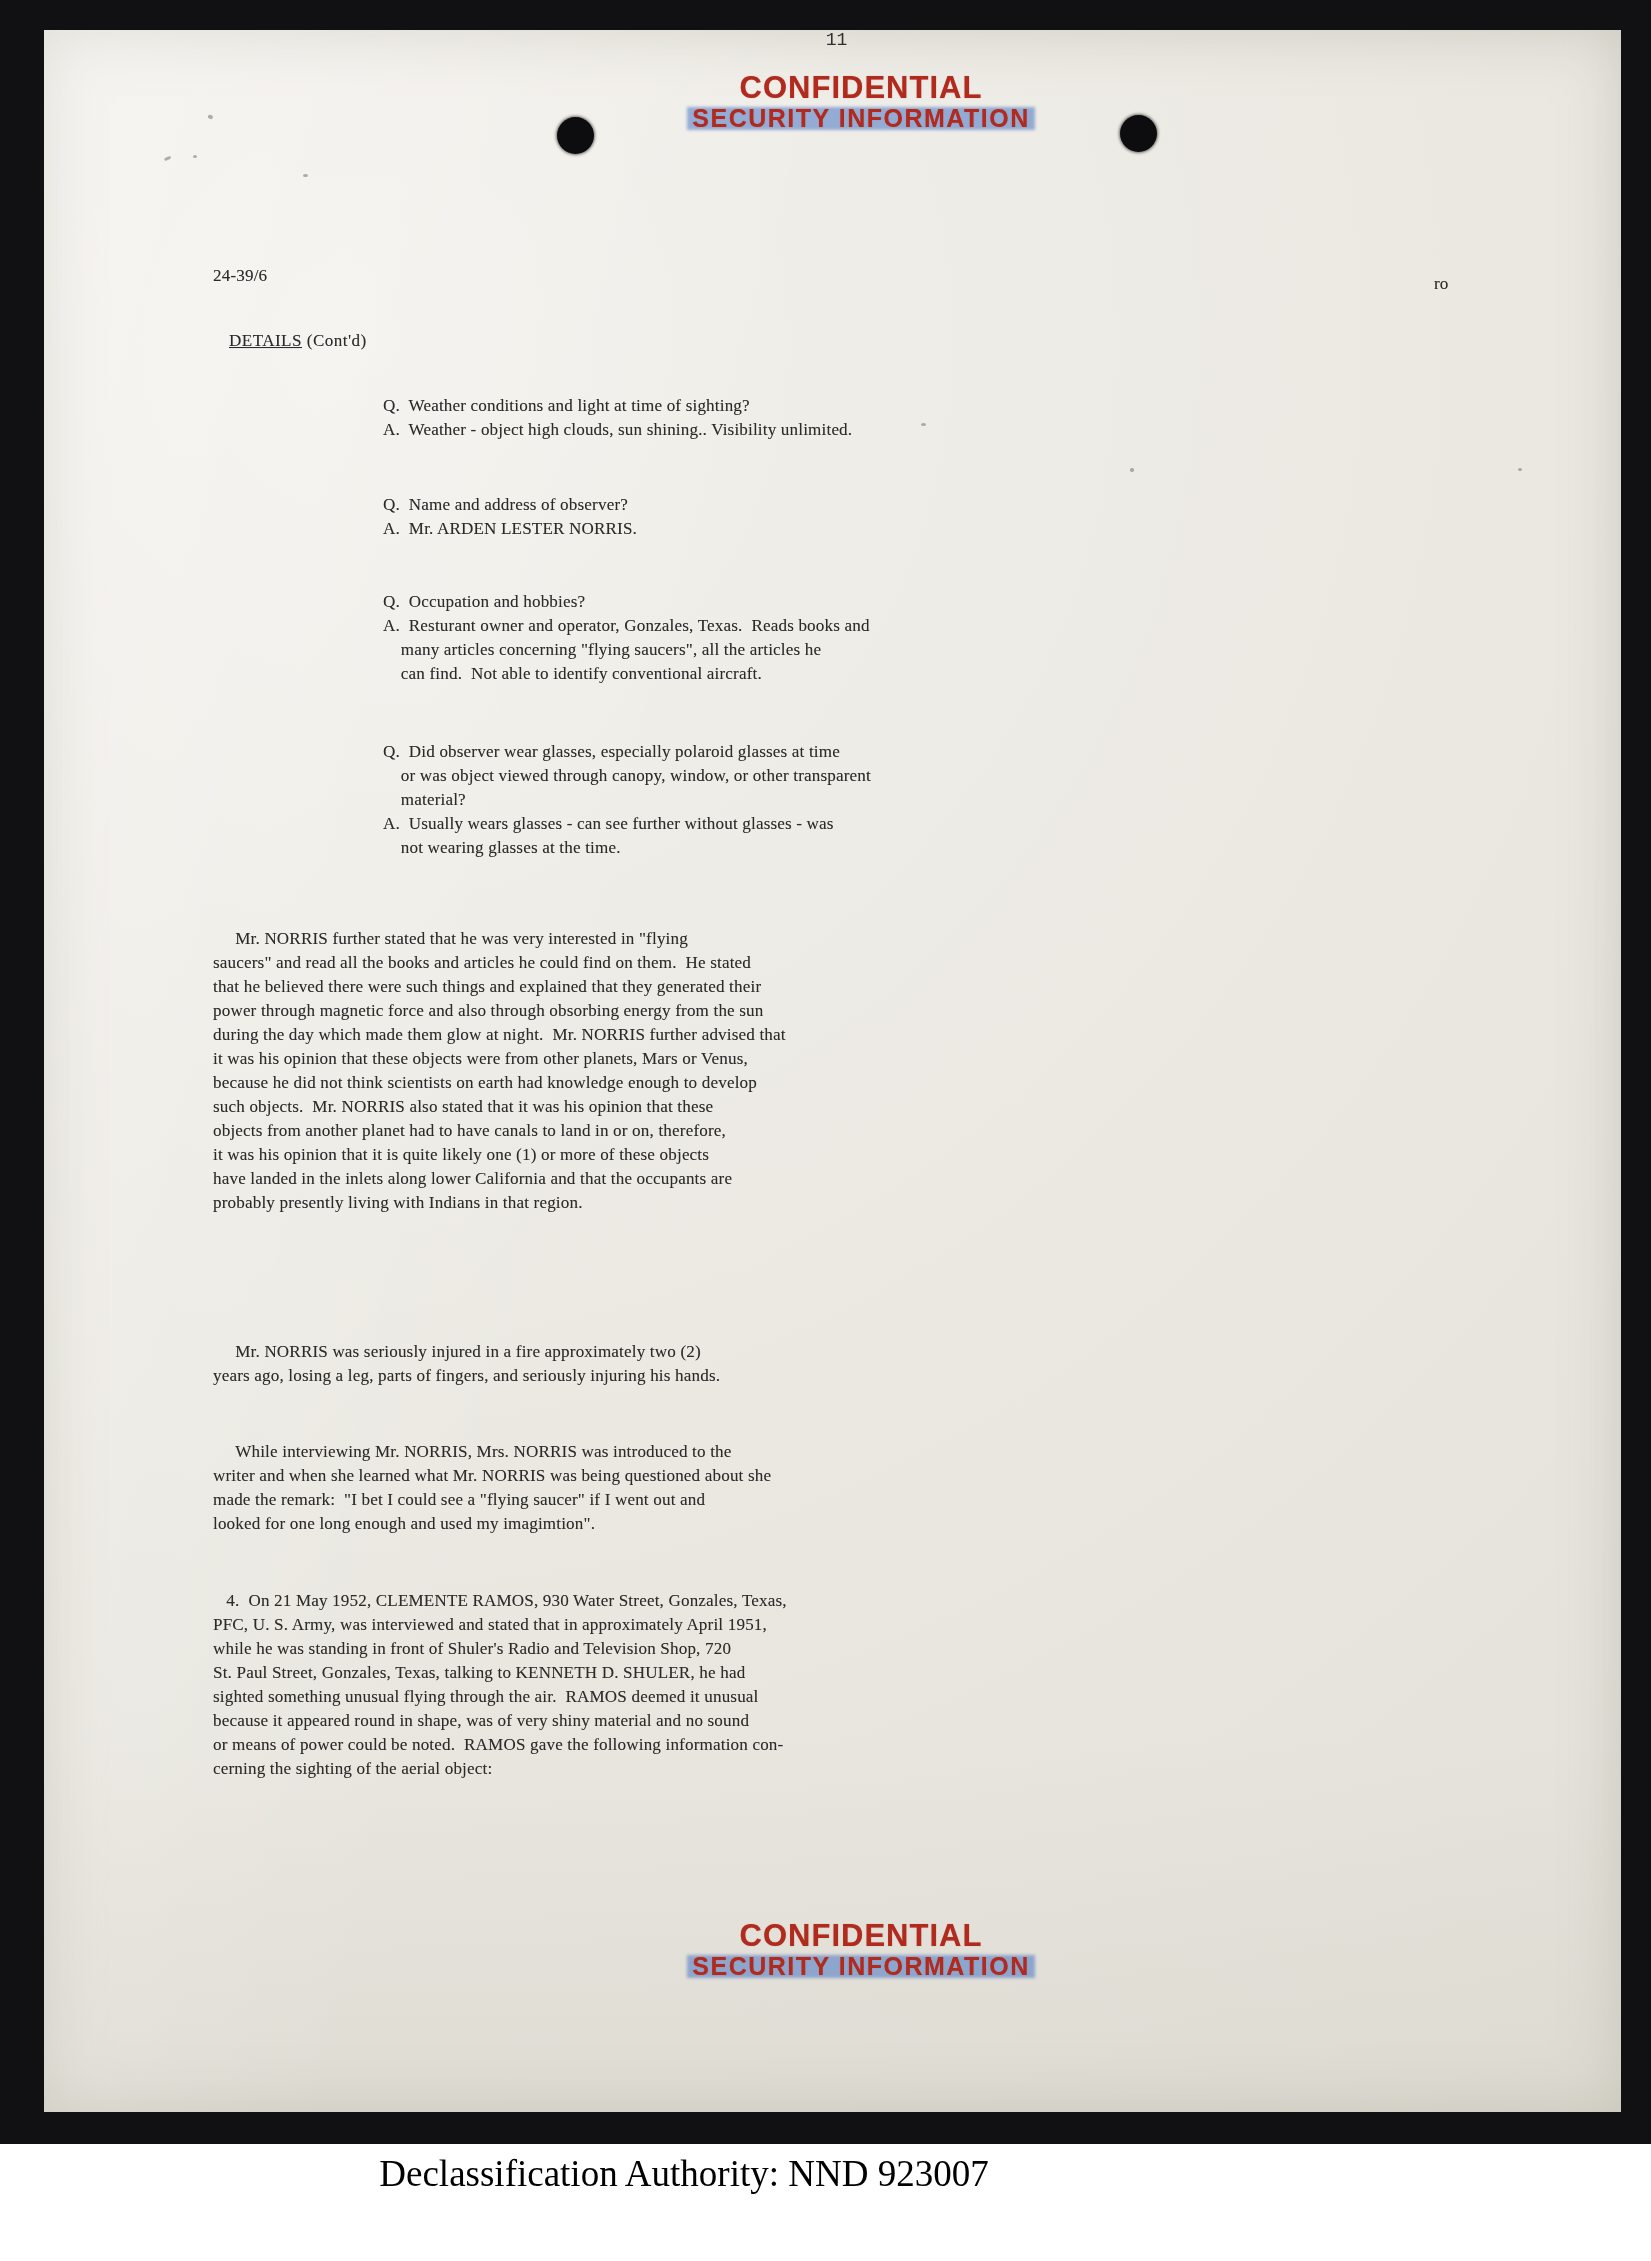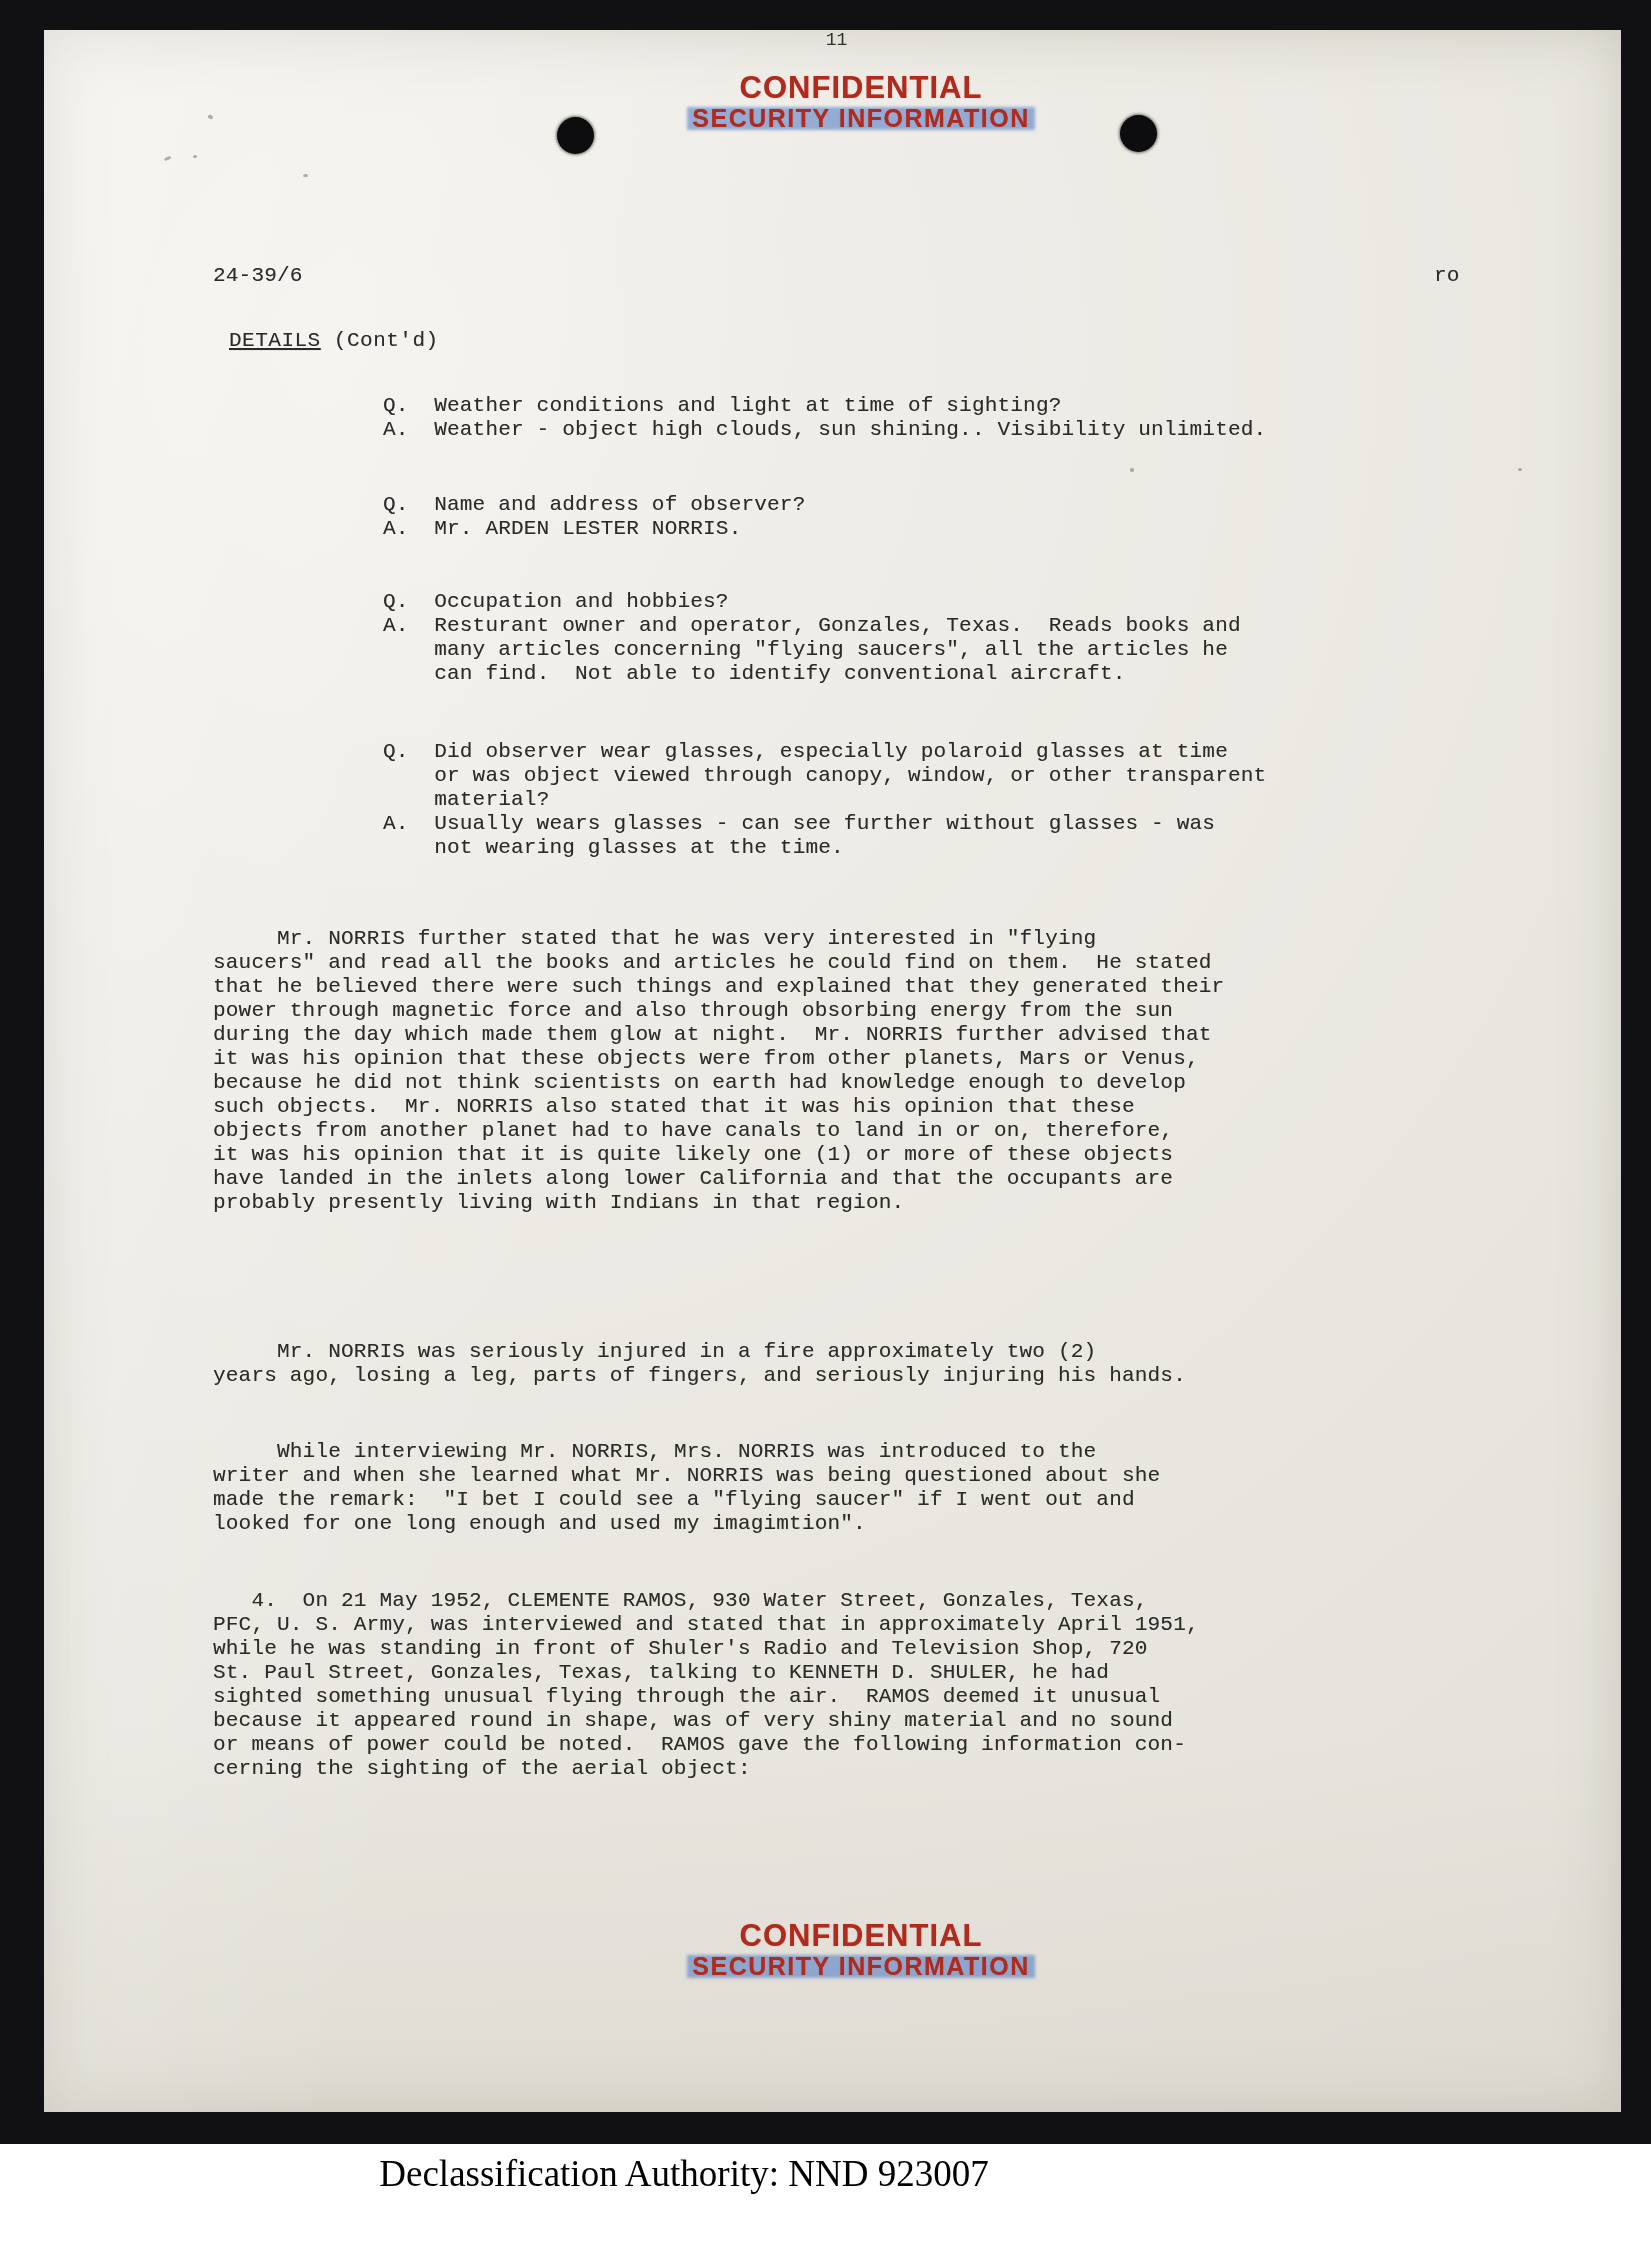--- a/index.html
+++ b/index.html
@@ -90,30 +90,30 @@
     z-index: 0;
   }
   .stamp .hl span { position: relative; z-index: 1; }
 
   .stamp-top { left: 543px; top: 42px; width: 548px; }
   .stamp-bottom { left: 553px; top: 1890px; width: 528px; }
 
   
   .typed {
     position: absolute;
-    font-family: Liberation Mono, monospace;
+    font-family: Liberation Serif, serif;
     color: #2c2b2a;
-    font-size: 21px;
+    font-size: 17px;
     line-height: 24px;
     letter-spacing: 0.2px;
     white-space: pre-wrap;
     text-shadow: 0.2px 0.2px 0 rgba(60,58,55,0.35);
   }
   .hdr-num { left: 169px; top: 234px; }
-  .hdr-ro  { left: 1390px; top: 234px; }
+  .hdr-ro  { left: 1390px; top: 242px; }
   .details-head {
     left: 169px; top: 299px;
     letter-spacing: 0.5px;
   }
   .details-head .u { text-decoration: underline; margin-left: 16px; }
 
   .qa-block { left: 339px; width: 1170px; }
   .qa-1 { top: 364px; }
   .qa-2 { top: 463px; }
   .qa-3 { top: 560px; }

